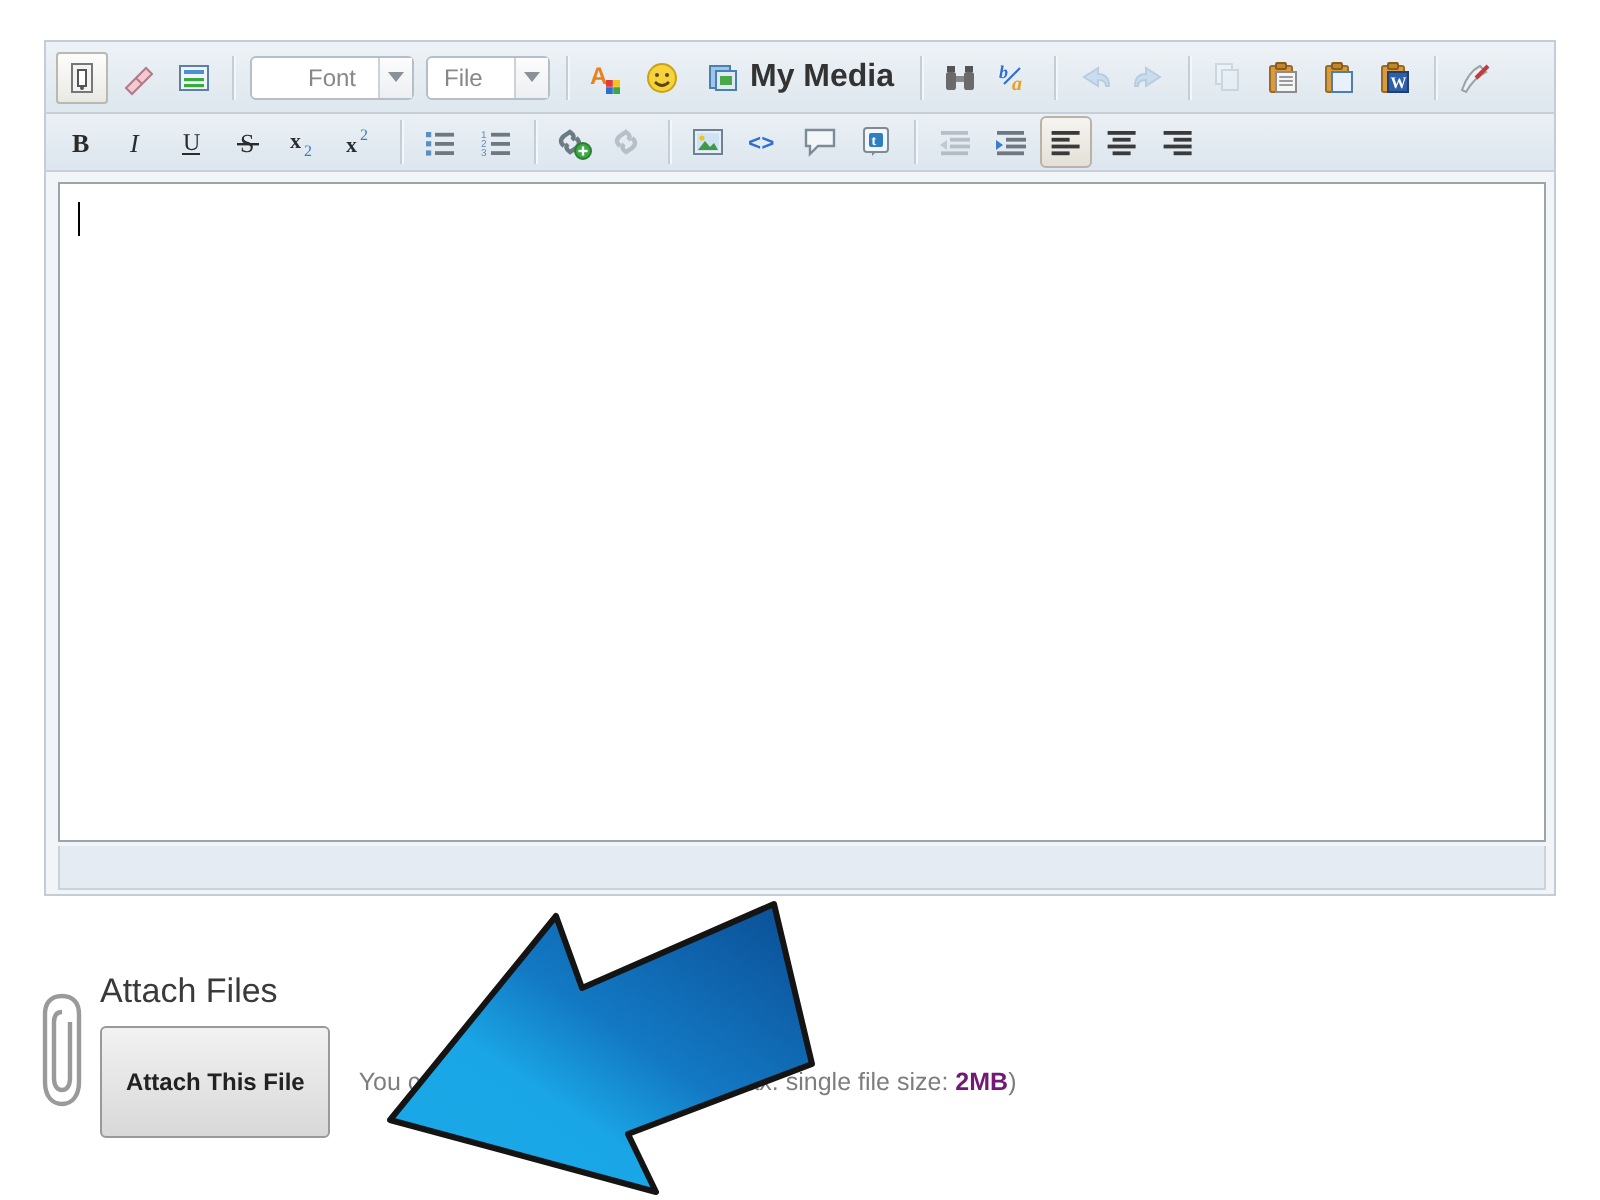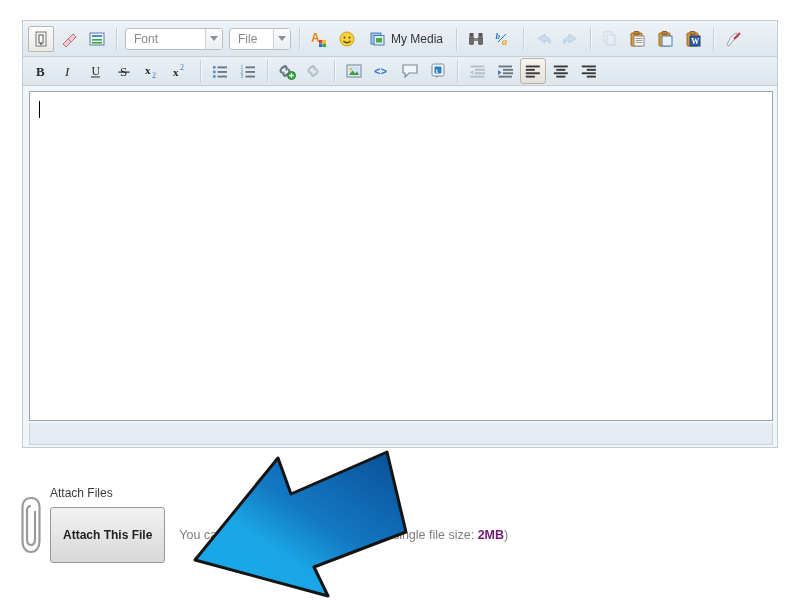--- a/index.html
+++ b/index.html
@@ -31,38 +31,38 @@
   .tb-btn {
     width: 26px; height: 26px;
     display: flex; align-items: center; justify-content: center;
     border: 1px solid transparent; border-radius: 3px;
     margin: 0 1px; position: relative;
   }
   .tb-btn.framed { border: 1px solid #b9b9b0; background: linear-gradient(#fdfdfd,#e9e9e4); border-radius: 2px; }
   .tb-btn.active { border: 1px solid #b9b2a6; background: linear-gradient(#f6f4f0,#e4e0d8); border-radius: 3px; }
   .tb-btn.text-btn { width: auto; padding: 0 6px; gap: 4px; }
   .tb-btn.dis { opacity: .38; }
-  .tb-label { font-size: 12px; color: #333; white-space: nowrap; }
+  .tb-label { font-size: 16px; color: #333; white-space: nowrap; font-weight: bold; }
 
   .sep { width: 1px; height: 22px; background: #c4ced7; margin: 0 5px;
          box-shadow: 1px 0 0 #f3f7fa; }
 
   
   .dd {
     height: 22px; background: #fff;
     border: 1px solid #b7bfc6; border-radius: 3px;
     display: flex; align-items: center; margin: 0 3px;
   }
   .dd .dd-text { font-size: 12px; color: #888; padding: 0 8px; flex: 1; }
   .dd .dd-arrow {
     width: 17px; height: 20px; border-left: 1px solid #cbd2d8;
     display: flex; align-items: center; justify-content: center;
     background: linear-gradient(#fcfcfc,#eceff2);
   }
-  .dd.font-dd { width: 98px; }
+  .dd.font-dd { width: 82px; padding-left: 20px; }
   .dd.size-dd { width: 62px; }
   .caret-dn { width: 0; height: 0; border-left: 4px solid transparent;
               border-right: 4px solid transparent; border-top: 5px solid #8a9199; }
 
   
   .edit-area {
     position: absolute; left: 6px; top: 70px;
     width: 744px; height: 330px;
     background: #fff; border: 1px solid #9aa4ad;
   }
@@ -73,21 +73,21 @@
   .status-strip {
     position: absolute; left: 6px; top: 402px;
     width: 744px; height: 22px;
     background: #e4ebf2; border: 1px solid #cad3db; border-top: none;
   }
 
   
   .attach-wrap { position: absolute; left: 20px; top: 486px; width: 760px; }
   .clip-icon { position: absolute; left: 0px; top: 8px; }
   .attach-body { margin-left: 30px; }
-  .attach-title { font-size: 12px; color: #3a3a3a; margin-bottom: 7px; }
+  .attach-title { font-size: 17px; color: #3a3a3a; margin-bottom: 7px; }
 
   .file-row { display: flex; align-items: center; margin-bottom: 9px; }
   .btn-gray {
     border: 1px solid #9a9a9a; border-radius: 3px;
     background: linear-gradient(#f4f4f4, #dedede);
     font-family: "Liberation Sans", sans-serif;
     font-size: 12px; color: #1a1a1a;
     padding: 3px 9px; line-height: 14px;
   }
   .btn-attach {

